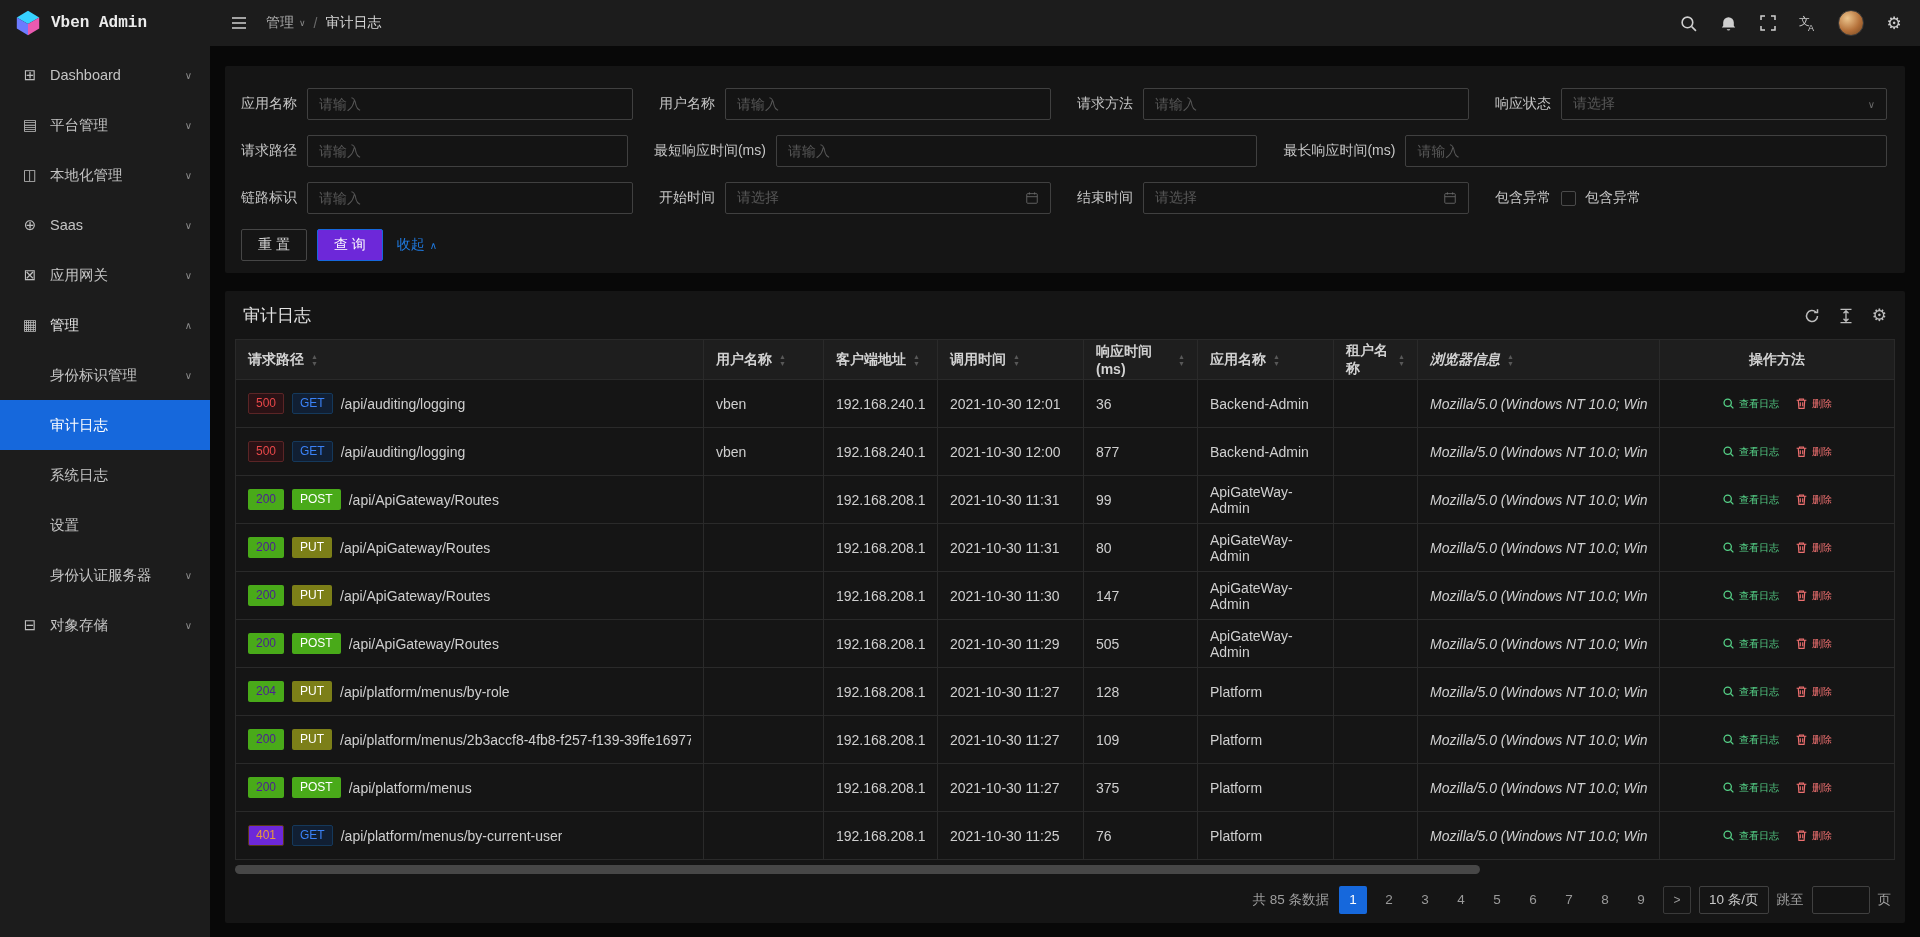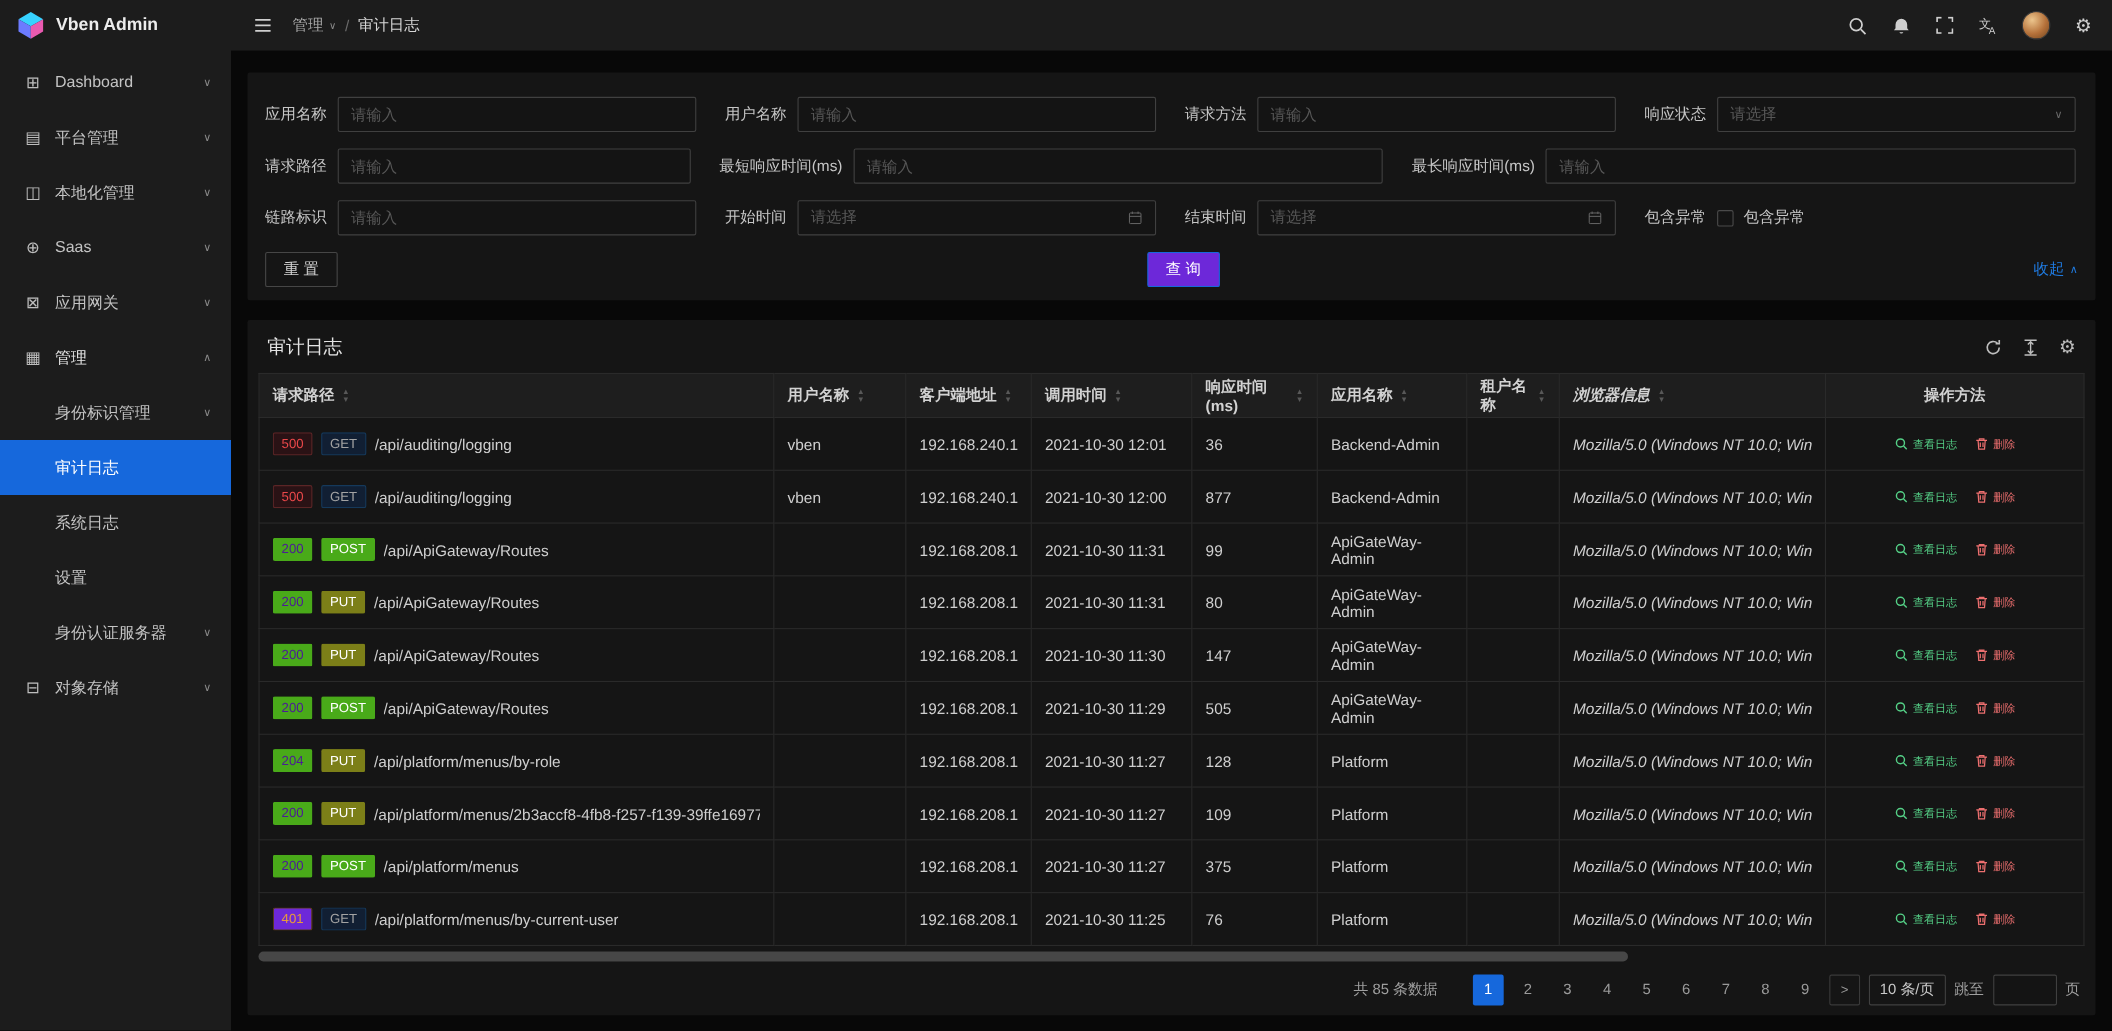--- a/index.html
+++ b/index.html
@@ -2,21 +2,21 @@
 <html><head>
 <meta charset="utf-8">
 <style>
   * { box-sizing: border-box; margin: 0; padding: 0; }
   html,body { width:1920px; height:937px; overflow:hidden; background:#080808;
     font-family:"Liberation Sans","DejaVu Sans",sans-serif; color:#d4d4d4; font-size:14px; }
   .app { display:flex; width:100%; height:100%; }
 
   
   .sidebar { width:210px; flex-shrink:0; background:#1c1c1c; display:flex; flex-direction:column; }
-  .logo-row { height:46px; display:flex; align-items:center; gap:9px; padding:0 14px; cursor:pointer; }
+  .logo-row { height:46px; display:flex; align-items:center; gap:9px; padding:0 14px; cursor:pointer;font-family:Liberation Mono, monospace; }
   .logo-title { font-size:16px; font-weight:bold; color:#ececec; white-space:nowrap; }
   .menu { flex:1; padding-top:4px; }
   .menu-item { height:50px; display:flex; align-items:center; padding:0 18px 0 20px; color:#c4c4c4;
     font-size:14.5px; cursor:pointer; white-space:nowrap; }
   .menu-item .mi-icon { width:20px; margin-right:10px; font-size:15px; color:#bdbdbd; text-align:center; flex-shrink:0; }
   .menu-item .mi-label { overflow:hidden; text-overflow:ellipsis; }
   .menu-item .chev { margin-left:auto; color:#8a8a8a; font-size:10px; padding-left:6px; }
   .menu-item.child { padding-left:50px; }
   .menu-item.active { background:#1668dc; color:#ffffff; }
   .menu-item.parent-open { color:#e6e6e6; }
@@ -52,21 +52,21 @@
     color:#d9d9d9; padding:0 11px; font-size:14px; font-family:inherit; min-width:0; outline:none; }
   .f-input::placeholder { color:#575757; }
   .f-select, .f-date { display:flex; align-items:center; justify-content:space-between; cursor:pointer; }
   .f-select .ph, .f-date .ph { color:#575757; }
   .caret-dn { color:#6a6a6a; font-size:10px; }
   .cal-icon { color:#6a6a6a; display:inline-flex; }
   .f-check-wrap { display:flex; align-items:center; }
   .checkbox { width:15px; height:15px; border:1px solid #4a4a4a; border-radius:2px; background:#141414;
     display:inline-block; cursor:pointer; }
   .chk-text { margin-left:9px; color:#c6c6c6; }
-  .filter-actions { display:flex; justify-content:space-between; align-items:center; gap:10px; margin-top:3px; }
+  .filter-actions { display:flex; justify-content:flex-start; align-items:center; gap:10px; margin-top:3px; }
   .btn { height:32px; padding:0 16px; border-radius:2px; font-size:14px; cursor:pointer; font-family:inherit; }
   .btn-default { background:transparent; border:1px solid #464646; color:#d5d5d5; }
   .btn-primary { background:#6d28d9; border:1px solid #1668dc; color:#ffffff; }
   .collapse-link { color:#1f7ae0; display:inline-flex; align-items:center; gap:5px; cursor:pointer; margin-left:4px; }
   .collapse-link .up { font-size:10px; }
 
   
   .table-card { flex:1; display:flex; flex-direction:column; min-height:0; padding:0 10px 6px; }
   .card-head { display:flex; align-items:center; padding:13px 8px 12px; }
   .card-title { font-size:17px; color:#e3e3e3; }
@@ -84,35 +84,35 @@
   .c0 { width:468px; } .c1 { width:120px; } .c2 { width:114px; } .c3 { width:146px; }
   .c4 { width:114px; } .c5 { width:136px; } .c6 { width:84px; } .c7 { width:242px;font-style:italic; }
   .path-wrap { display:flex; align-items:center; white-space:nowrap; overflow:hidden; }
   .path-text { overflow:hidden; }
   .browser-cell { white-space:nowrap; overflow:hidden; }
   .tag { display:inline-block; font-size:12px; line-height:19px; padding:0 7px; border-radius:2px;
     margin-right:8px; border:1px solid transparent; flex-shrink:0; }
   .tag-success { background:#49aa19; color:#4c1d95; }
   .tag-error { background:#2a1215; border-color:#5b2526; color:#e84749; }
   .tag-warn { background:#6d28d9; border-color:#5a3a16; color:#e89a3c; }
-  .tag-get { background:#111f33; border-color:#15395b; color:#a3a3a3; }
+  .tag-get { background:#111f33; border-color:#15395b; color:#3b82f6; }
   .tag-post { background:#49aa19; color:#ffffff; }
   .tag-put { background:#7c7f18; color:#ffffff; }
   .actions-cell { text-align:center; }
   .actions-cell .inner { display:flex; justify-content:center; align-items:center; gap:16px; }
   .action { display:inline-flex; align-items:center; gap:4px; cursor:pointer; font-size:10px; white-space:nowrap; }
   .action.view { color:#55d187; }
   .action.del { color:#ed6f6f; }
 
   .hscroll { height:9px; margin:5px 0 2px; position:relative; }
   .hthumb { position:absolute; left:0; top:0; height:9px; width:75%; background:#474747; border-radius:5px; cursor:grab; }
 
   
   .pagination { display:flex; justify-content:flex-end; align-items:center; gap:8px; padding:10px 4px 8px; }
-  .pg-total { color:#9f9f9f; margin-right:24px; font-size:13.5px; }
+  .pg-total { color:#9f9f9f; margin-right:2px; font-size:13.5px; }
   .pg-pages { display:flex; align-items:center; gap:8px; }
   .page-btn { min-width:28px; height:28px; line-height:28px; text-align:center; border-radius:2px;
     color:#9a9a9a; font-size:13.5px; cursor:pointer; }
   .page-btn.active { background:#1668dc; color:#ffffff; }
   .pg-next { width:28px; height:28px; line-height:26px; text-align:center; border:1px solid #3a3a3a;
     border-radius:2px; color:#9a9a9a; cursor:pointer; font-size:12px; }
   .pg-size { height:28px; border:1px solid #404040; border-radius:2px; display:flex; align-items:center;
     gap:7px; padding:0 9px; color:#c9c9c9; font-size:13.5px; cursor:pointer; }
   .pg-jump-label, .pg-jump-suffix { color:#9f9f9f; font-size:13.5px; }
   .pg-jump-input { width:58px; height:28px; background:#141414; border:1px solid #404040; border-radius:2px;

